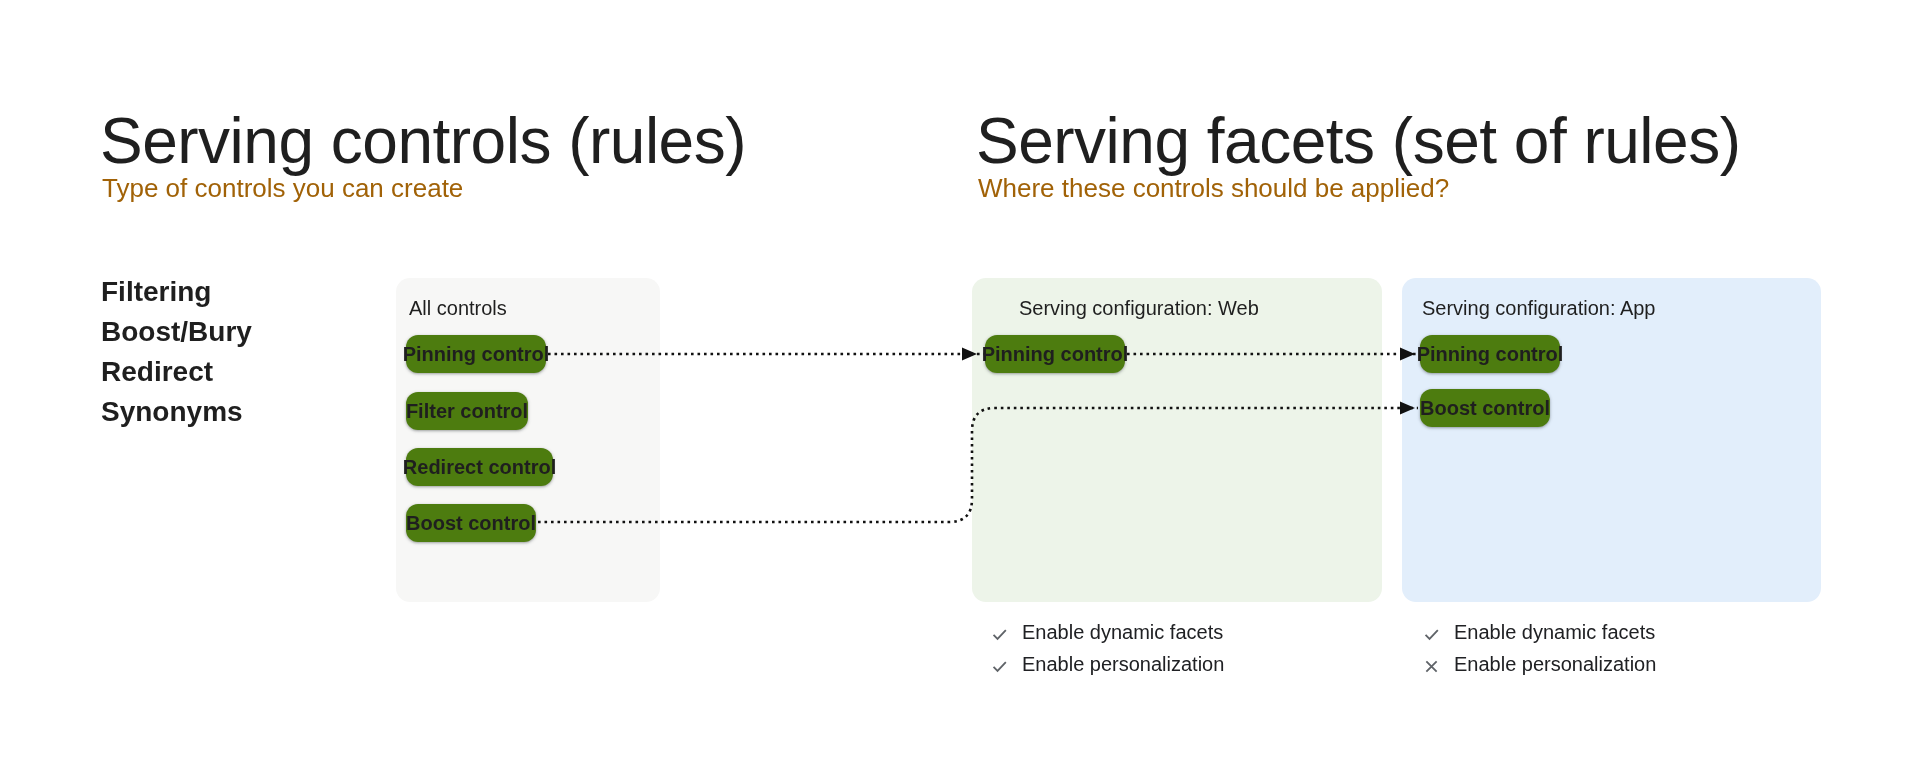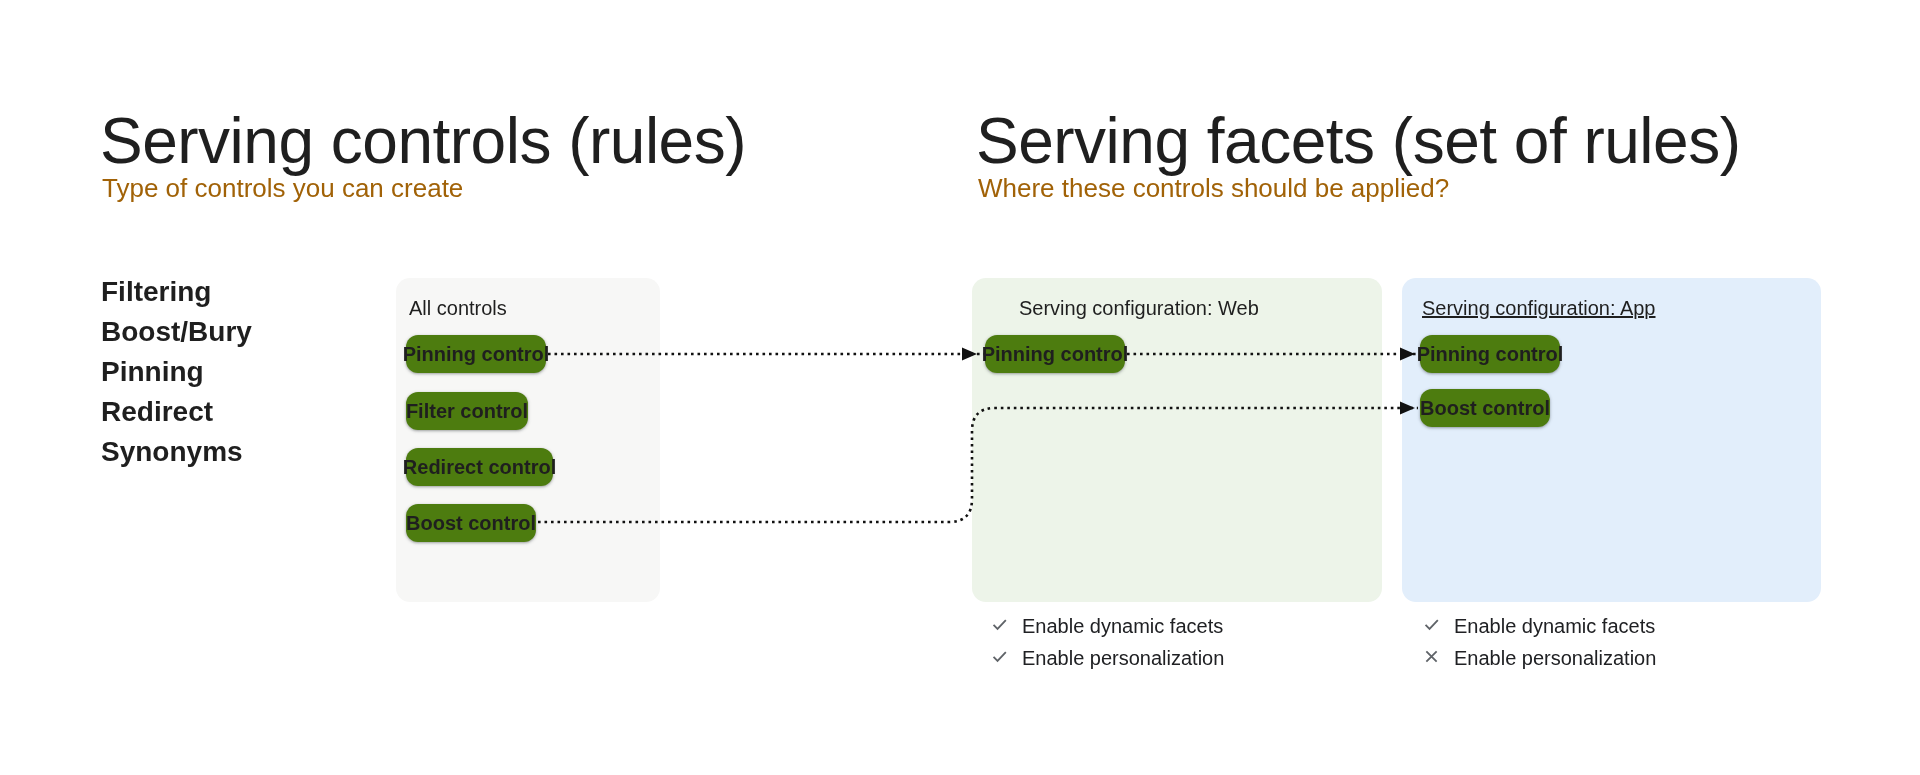--- a/index.html
+++ b/index.html
@@ -60,21 +60,21 @@
 
   .card-label {
     position: absolute;
     top: 19px;
     font-size: 20px;
     color: #1f1f1f;
     white-space: nowrap;
   }
   .card-all .card-label { left: 13px; }
   .card-web .card-label { left: 15px; margin-left: 32px; }
-  .card-app .card-label { left: 20px; text-decoration: underline; }
+  .card-app .card-label { left: 20px; }
 
   .pill {
     position: absolute;
     height: 38px;
     background: #4d7c0f;
     border-radius: 12px;
     box-shadow: 0 1px 2px rgba(60,64,67,.30), 0 1px 3px 1px rgba(60,64,67,.15);
     display: flex;
     align-items: center;
     justify-content: center;
@@ -96,21 +96,21 @@
     position: absolute;
     top: 615px;
     display: flex;
     flex-direction: column;
     gap: 3px;
   }
   .features-web { left: 990px; }
   .features-app { left: 1422px; }
   .feature-row {
     display: flex;
-    align-items: flex-start;
+    align-items: flex-end;
     height: 29px;
     gap: 13px;
   }
   .feature-row svg { flex: 0 0 auto; }
   .feature-label {
     font-size: 20px;
     color: #202124;
     white-space: nowrap;
   }
 </style>
@@ -120,21 +120,20 @@
 <div class="canvas">
 
   <div class="page-title title-left">Serving controls (rules)</div>
   <div class="page-subtitle subtitle-left">Type of controls you can create</div>
   <div class="page-title title-right">Serving facets (set of rules)</div>
   <div class="page-subtitle subtitle-right">Where these controls should be applied?</div>
 
   <ul class="types-list">
     <li>Filtering</li>
     <li>Boost/Bury</li>
-    <li>Pinning</li>
     <li>Redirect</li>
     <li>Synonyms</li>
   </ul>
 
   <div class="card card-all" style="background:#f7f7f6">
     <div class="card-label">All controls</div>
     <div class="pill" style="left:10px; top:57px;  width:140px;">Pinning control</div>
     <div class="pill" style="left:10px; top:114px; width:122px;">Filter control</div>
     <div class="pill" style="left:10px; top:170px; width:147px;">Redirect control</div>
     <div class="pill" style="left:10px; top:226px; width:130px;">Boost control</div>

